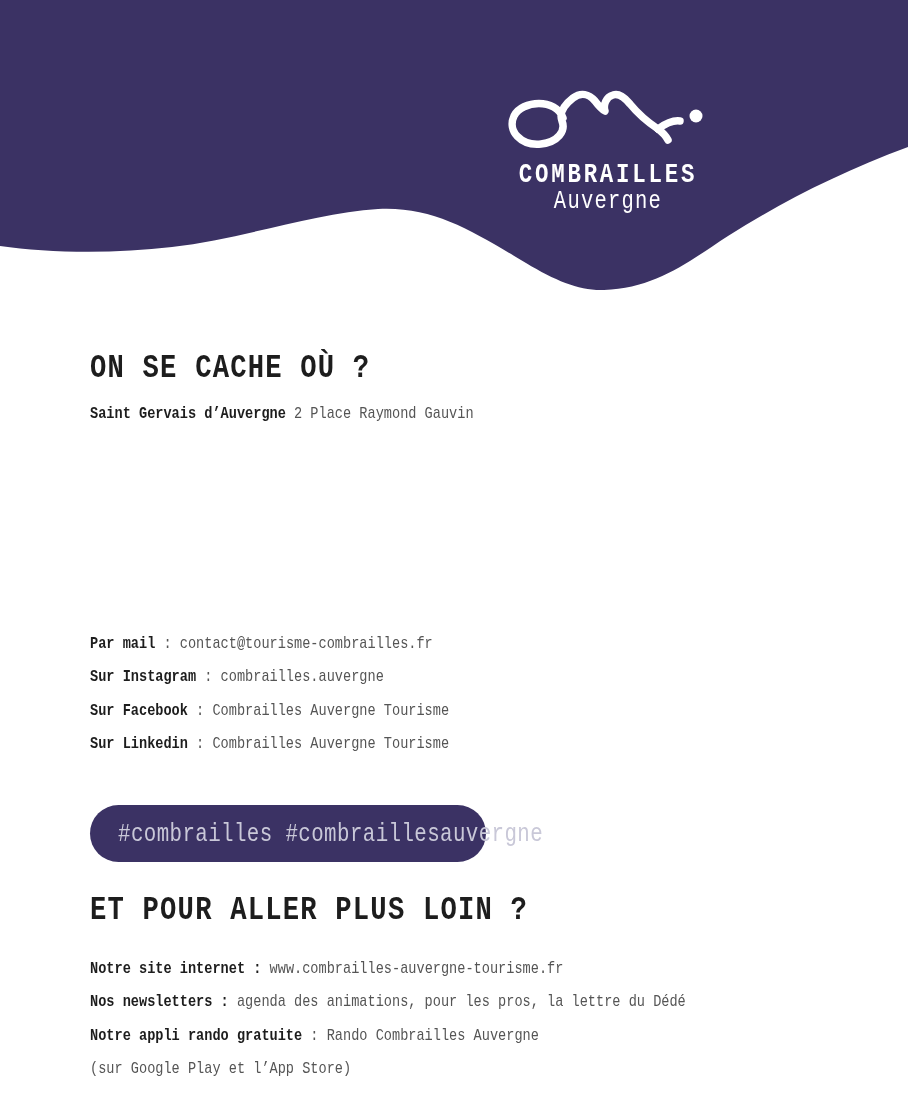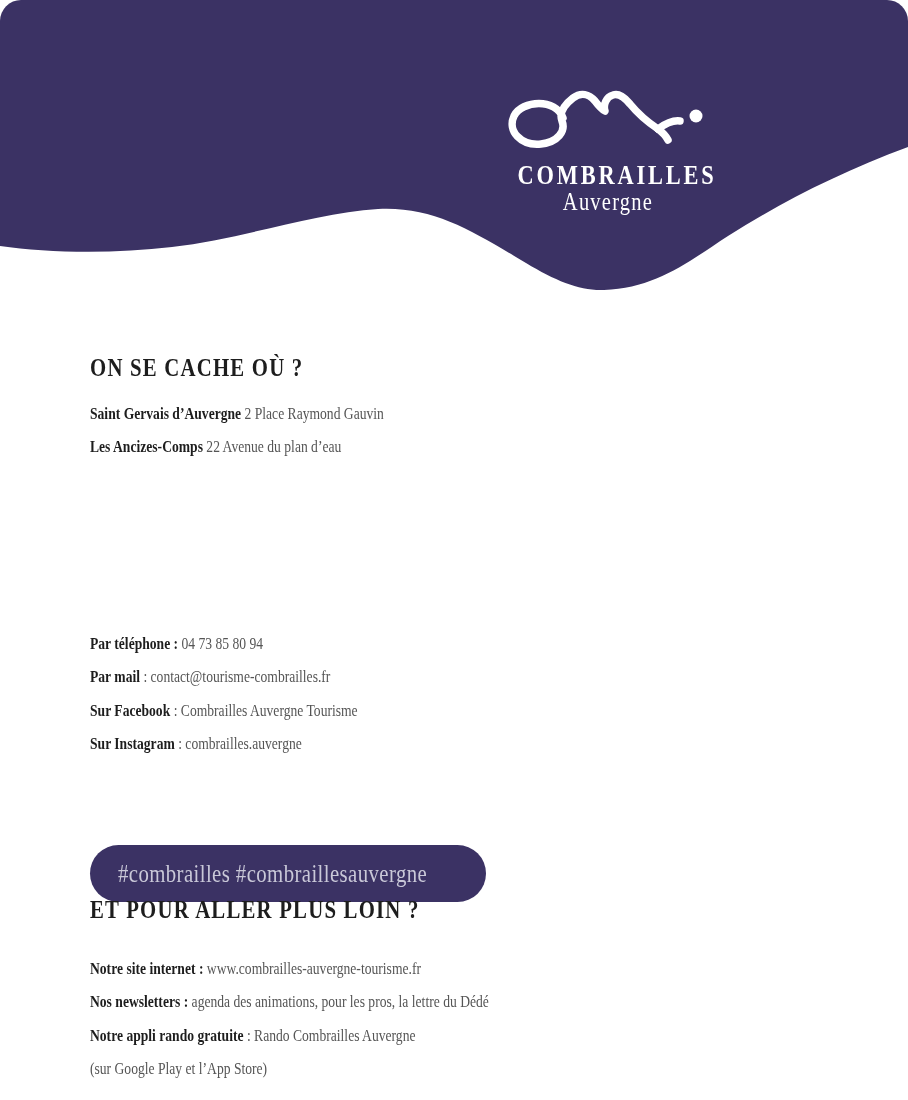--- a/index.html
+++ b/index.html
@@ -1,61 +1,60 @@
 <!DOCTYPE html>
 <html style="--purple: #3b3264; --ink: #1d1d1d; --gray: #555555; --pill-ink: #c9c8d8;"><head>
 <meta charset="utf-8">
 <style>
   html,body{margin:0;padding:0;background:#ffffff;}
   .page{
     position:relative;
     width:908px;height:1100px;
     background:#fff;
     overflow:hidden;
-    font-family:Liberation Serif, serif;
-    border-radius:21px;
+    font-family:Liberation Mono, monospace;
   }
   
   .wave-svg{position:absolute;top:0;left:0;display:block;}
   
   .logo{position:absolute;left:495px;top:84px;width:226px;text-align:center;color:#fff;}
   .logo-squiggle{display:block;margin:0 auto;}
   .brand-name{
     margin-top:6px;
     font-size:28px;font-weight:600;letter-spacing:3.5px;
     transform:scaleX(0.80);transform-origin:50% 50%;
     white-space:nowrap;line-height:26px;
   }
   .brand-region{
     font-size:25px;font-weight:500;letter-spacing:1.5px;
     transform:scaleX(0.82);transform-origin:50% 50%;
     white-space:nowrap;line-height:26px;margin-top:1px;
   }
   
   .heading{
     position:absolute;left:90px;
-    font-size:26px;font-weight:700;line-height:30px;
+    font-size:34px;font-weight:700;line-height:30px;
     color:var(--ink);
     white-space:nowrap;
   }
   .heading .tx{letter-spacing:1.5px;}
   .tx{
     display:inline-block;white-space:nowrap;
     transform:scaleX(0.80);transform-origin:0 50%;
   }
   .lines{position:absolute;left:90px;}
   .line{height:33.4px;line-height:33.4px;font-size:17px;color:var(--gray);white-space:nowrap;}
   .line b{font-weight:700;color:var(--ink);}
   
   .pill{
     position:absolute;left:90px;top:805px;
     width:396px;height:57px;border-radius:29px;
     background:var(--purple);
     display:flex;align-items:center;
-    padding-left:28px;box-sizing:border-box;margin-top:40px;
+    padding-left:28px;box-sizing:border-box;
   }
   .pill .tx{font-size:26px;color:var(--pill-ink);letter-spacing:0.5px;}
 </style>
 </head>
 <body>
 
 <div class="page">
 
   <svg class="wave-svg" width="908" height="300" viewBox="0 0 908 300" aria-hidden="true">
     <path id="wave-path" fill="#3b3264" d="M0,0 H908 V147
@@ -80,28 +79,27 @@
     </svg>
     <div class="brand-name">COMBRAILLES</div>
     <div class="brand-region">Auvergne</div>
   </div>
 
   <div class="heading" style="top:353px">
     <span class="tx">ON SE CACHE OÙ ?</span>
   </div>
   <div class="lines" style="top:397px" id="lines-0">
       <div class="line"><span class="tx"><b>Saint Gervais d’Auvergne</b><span> 2 Place Raymond Gauvin</span></span></div>
-      <div class="line"><span class="tx"><b>Les Ancizes-Comps</b><span> 22 Avenue du plan d’eau</span></span></div>
     </div>
 
   <div class="lines" style="top:627px" id="lines-1">
-      <div class="line"><span class="tx"><b>Par téléphone :</b><span> 04 73 85 80 94</span></span></div>
       <div class="line"><span class="tx"><b>Par mail</b><span> : contact@tourisme-combrailles.fr</span></span></div>
+      <div class="line"><span class="tx"><b>Sur Instagram</b><span> : combrailles.auvergne</span></span></div>
       <div class="line"><span class="tx"><b>Sur Facebook</b><span> : Combrailles Auvergne Tourisme</span></span></div>
-      <div class="line"><span class="tx"><b>Sur Instagram</b><span> : combrailles.auvergne</span></span></div>
+      <div class="line"><span class="tx"><b>Sur Linkedin</b><span> : Combrailles Auvergne Tourisme</span></span></div>
     </div>
 
   <div class="pill">
     <span class="tx">#combrailles #combraillesauvergne</span>
   </div>
 
   <div class="heading" style="top:895px">
     <span class="tx">ET POUR ALLER PLUS LOIN ?</span>
   </div>
   <div class="lines" style="top:952px" id="lines-2">

